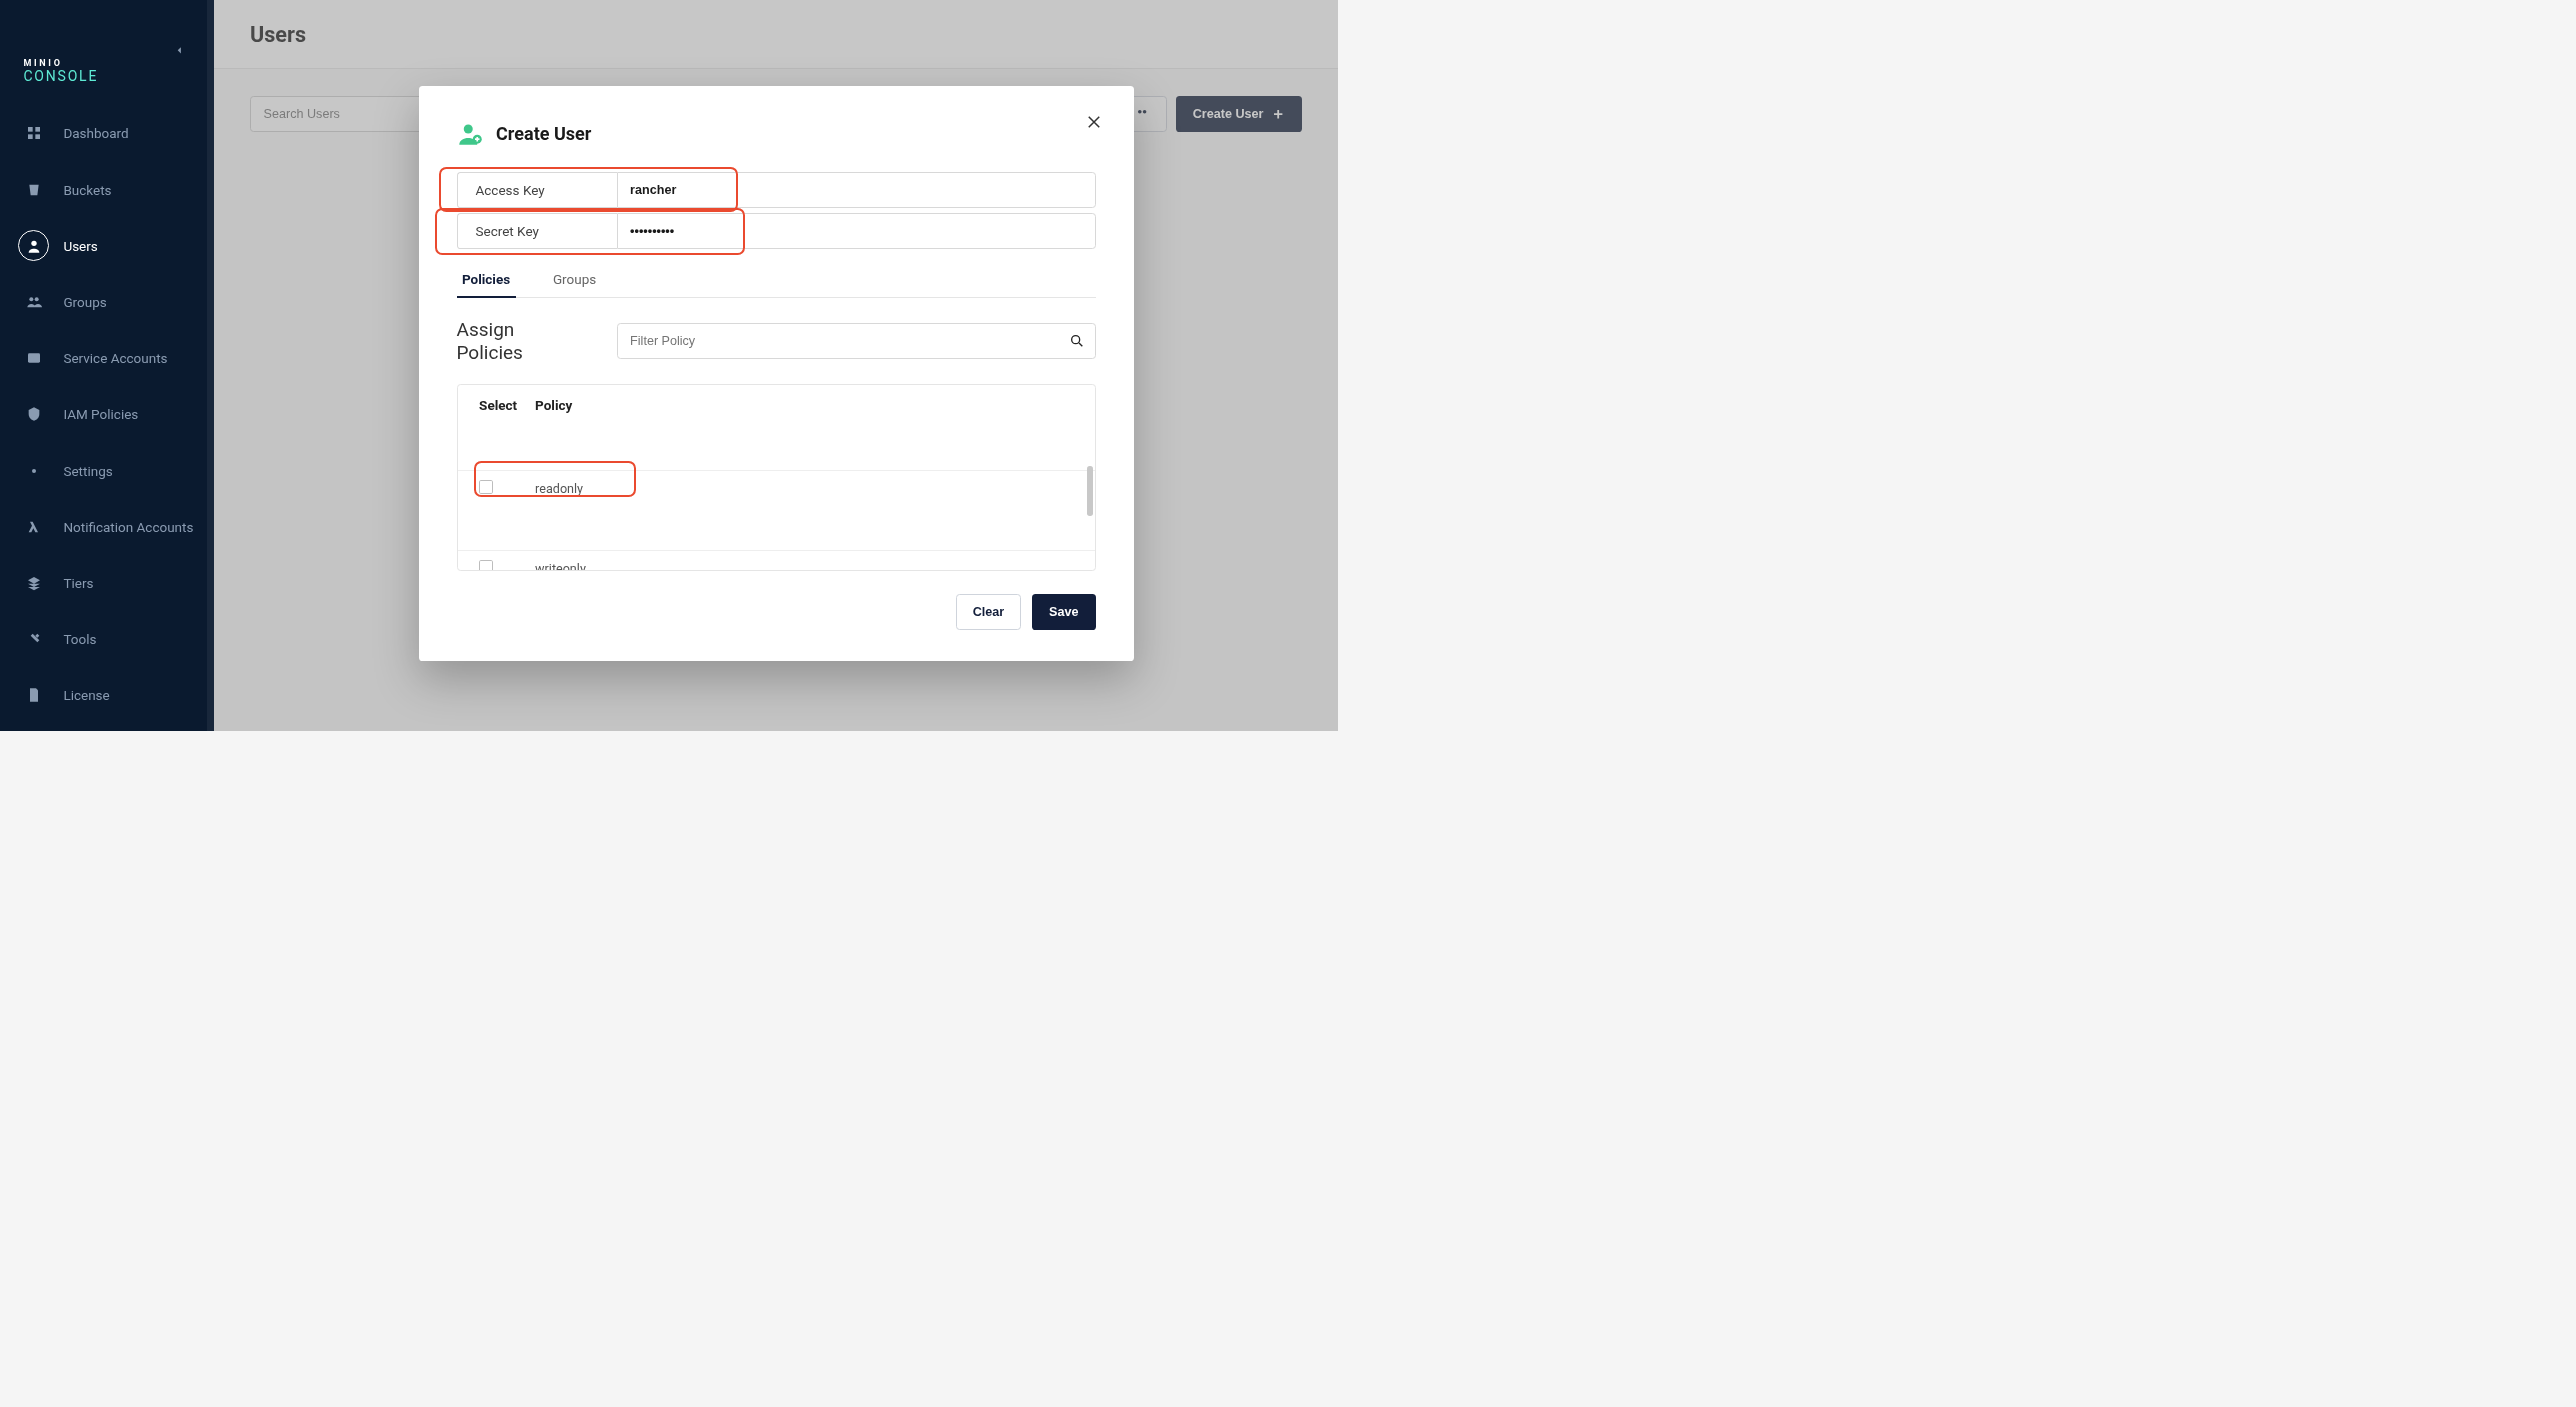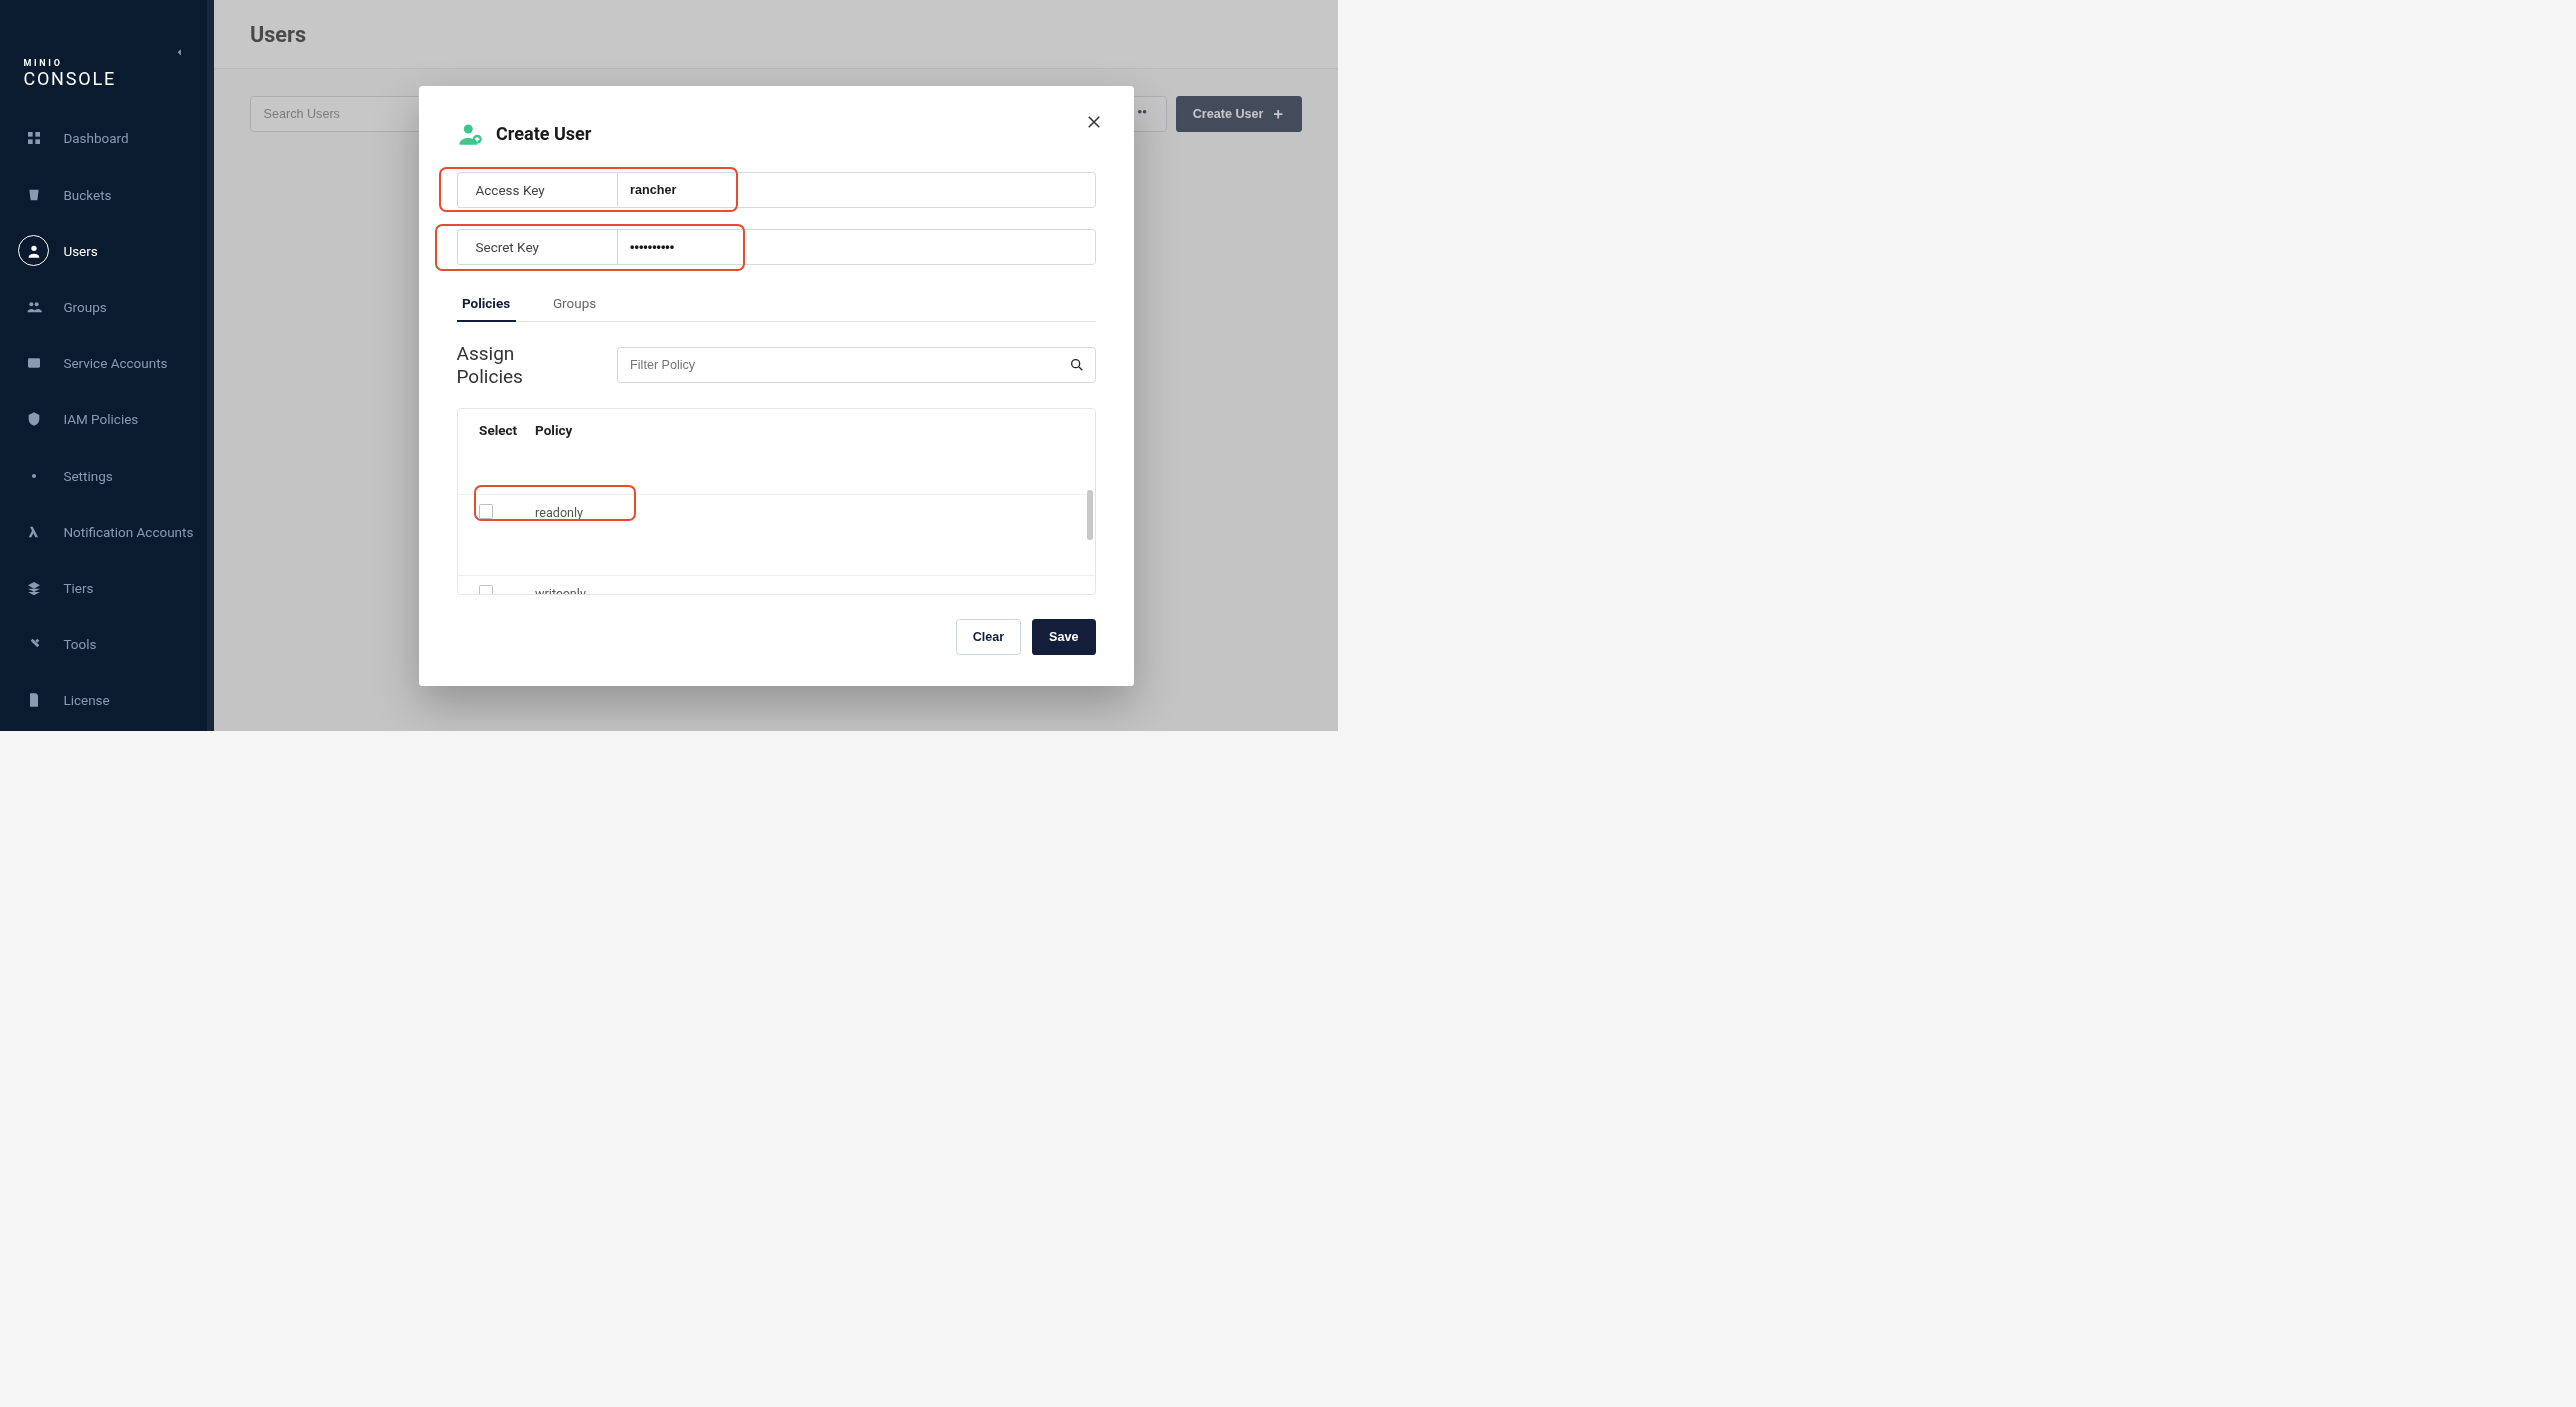--- a/index.html
+++ b/index.html
@@ -31,21 +31,21 @@
   background: rgba(255,255,255,0.06);
 }
 .logo {
   padding: 20px 23.4px 16px 23.4px;
   display: flex;
   align-items: center;
   justify-content: space-between;
 }
 .logo-text { display: flex; flex-direction: column; margin-top: 38px; }
 .logo-minio { font-size: 9px; letter-spacing: 2.7px; color: #fff; font-weight: 700; }
-.logo-console { font-size: 18px; letter-spacing: 1.8px; color: #ffffff; font-weight: 400; }
+.logo-console { font-size: 14px; letter-spacing: 1.8px; color: #5eead4; font-weight: 400; }
 .collapse-btn { color: #8a9bb1; font-size: 14.4px; padding: 5.4px; cursor: pointer; }
 .nav { list-style: none; padding: 5.4px 0; }
 .nav-item {
   display: flex;
   align-items: center;
   gap: 14.4px;
   padding: 12.6px 18px;
   color: #8a9bb1;
   font-size: 13.5px;
   cursor: pointer;
@@ -99,21 +99,21 @@
   position: relative;
 }
 .modal-close {
   position: absolute; top: 27px; right: 31px;
   font-size: 20px; color: #333; cursor: pointer; background: none; border: none;
 }
 .modal-header { display: flex; align-items: center; gap: 12.6px; margin-bottom: 25px; }
 .modal-header-icon { width: 27px; height: 27px; }
 .modal-title { font-size: 18px; font-weight: 700; color: #1a1a1a; }
 
-.form-row { display: flex; align-items: stretch; margin-bottom: 21px; }
+.form-row { display: flex; align-items: stretch; margin-bottom: 5px; }
 .form-label {
   width: 160px; display: flex; align-items: center; padding-left: 18px;
   border: 0.9px solid #d8d8d8; border-right: none; border-radius: 3.6px 0 0 3.6px;
   color: #444; font-size: 13.5px; height: 36px; background: #fff;
 }
 .form-input {
   flex: 1; height: 36px; border: 0.9px solid #d8d8d8; border-radius: 0 3.6px 3.6px 0;
   padding: 0 12.6px; font-size: 12.6px; font-weight: 700; color: #1a1a1a;
 }
 .highlight-wrap { position: relative; }

